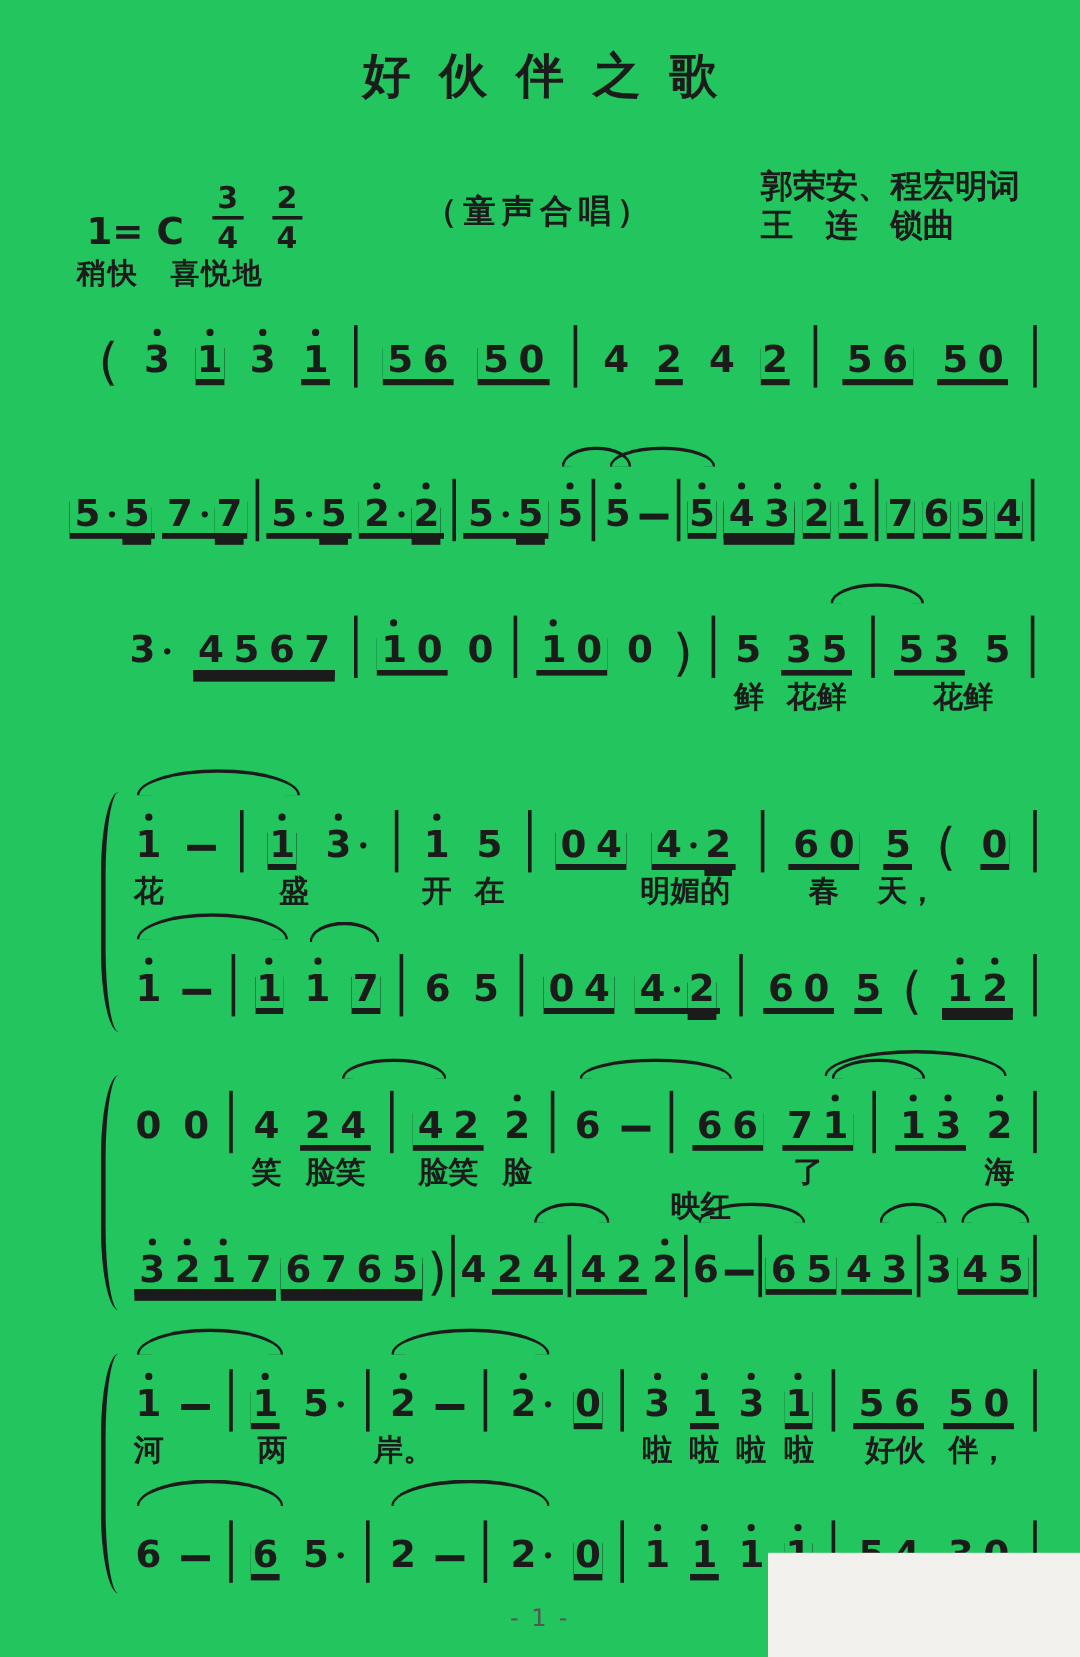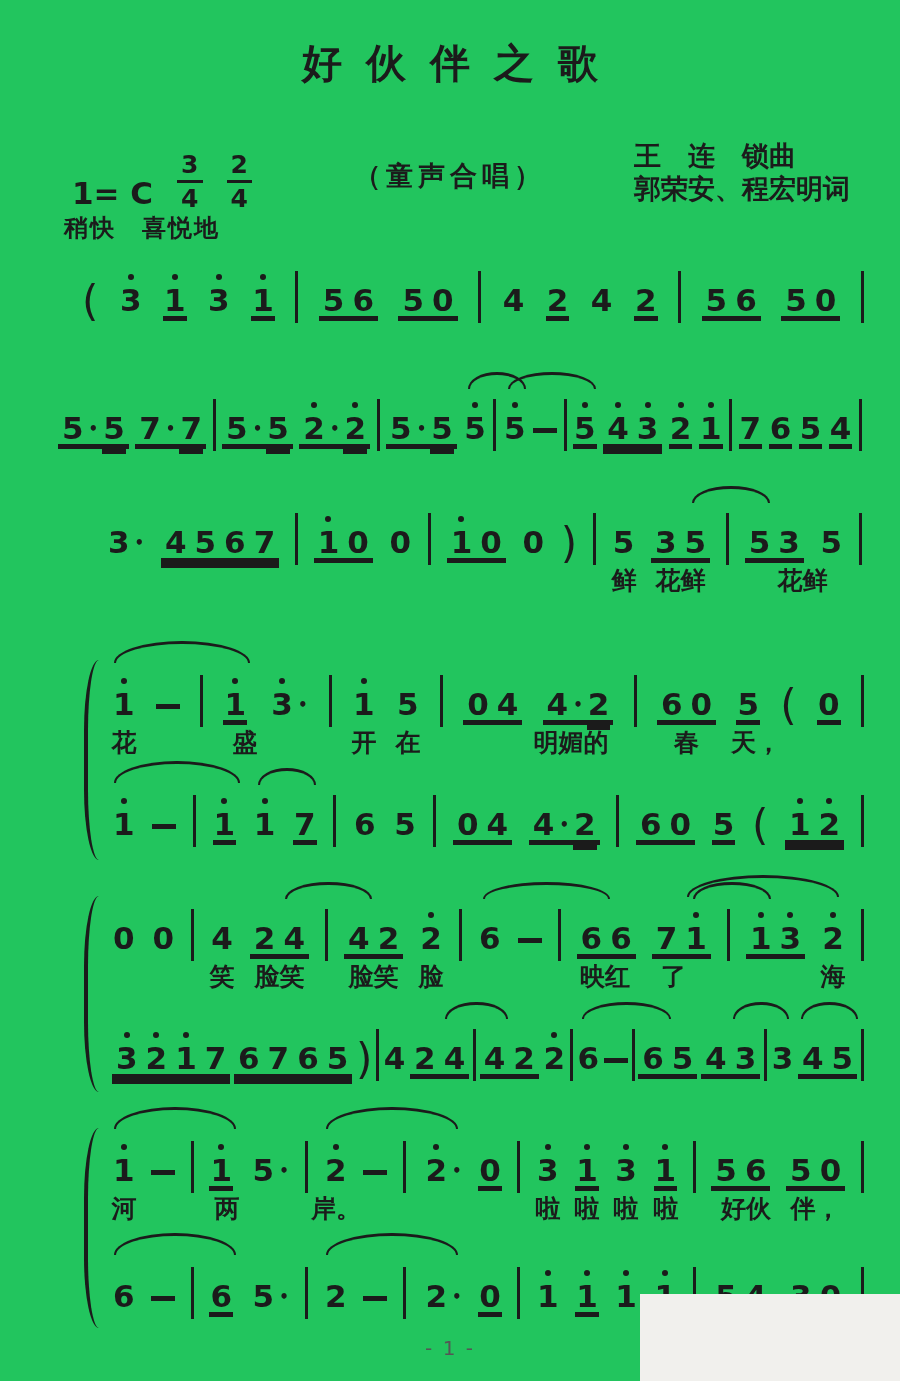--- a/index.html
+++ b/index.html
@@ -66,22 +66,22 @@
     </span>
     <span class="frac">
       <span class="num">2</span>
       <span class="den">4</span>
     </span>
   </div>
 
   <div class="ensemble">（童声合唱）</div>
 
   <div class="credits">
+    <div>郭荣安、程宏明词</div>
     <div>王　连　锁曲</div>
-    <div>郭荣安、程宏明词</div>
   </div>
 
   <div class="tempo">稍快　喜悦地</div>
 
   <div class="mline" style="left:82px;top:264px;width:782px;">
       <div class="mrow">
         <span class="par">(</span>
         <span class="tok">
           <span class="ch">3<i class="hdot"></i></span>
         </span>
@@ -407,21 +407,21 @@
         <span class="bar"></span>
         <div class="slur" style="left: 173.4px; width: 82.2px; height: 14px; top: -20px; border-radius: 50% 50% 0px 0px / 100% 100% 0px 0px;"></div>
         <div class="slur" style="left: 370.8px; width: 123.7px; height: 14px; top: -20px; border-radius: 50% 50% 0px 0px / 100% 100% 0px 0px;"></div>
         <div class="slur" style="left: 581.3px; width: 73.35px; height: 14px; top: -20px; border-radius: 50% 50% 0px 0px / 100% 100% 0px 0px;"></div>
         <div class="slur" style="left: 575.4px; width: 148px; height: 19px; top: -27px; border-radius: 50% 50% 0px 0px / 100% 100% 0px 0px;"></div>
       </div>
       <span class="lyr" style="left: 110px;">笑</span>
       <span class="lyr" style="left: 167.5px;">脸笑</span>
       <span class="lyr" style="left: 261.5px;">脸笑</span>
       <span class="lyr" style="left: 319px;">脸</span>
-      <span class="lyr" style="left: 493px;">映红</span>
+      <span class="lyr" style="left: 472px; margin-top: 28px;">映红</span>
       <span class="lyr" style="left: 561.5px;">了</span>
       <span class="lyr" style="left: 721px;">海</span>
     </div>
   <div class="mline" style="left:112px;top:1022px;width:752px;">
       <div class="mrow">
         <span class="tok u2">
           <span class="ch sp">3<i class="hdot"></i></span>
           <span class="ch sp">2<i class="hdot"></i></span>
           <span class="ch sp">1<i class="hdot"></i></span>
           <span class="ch sp">7</span>

